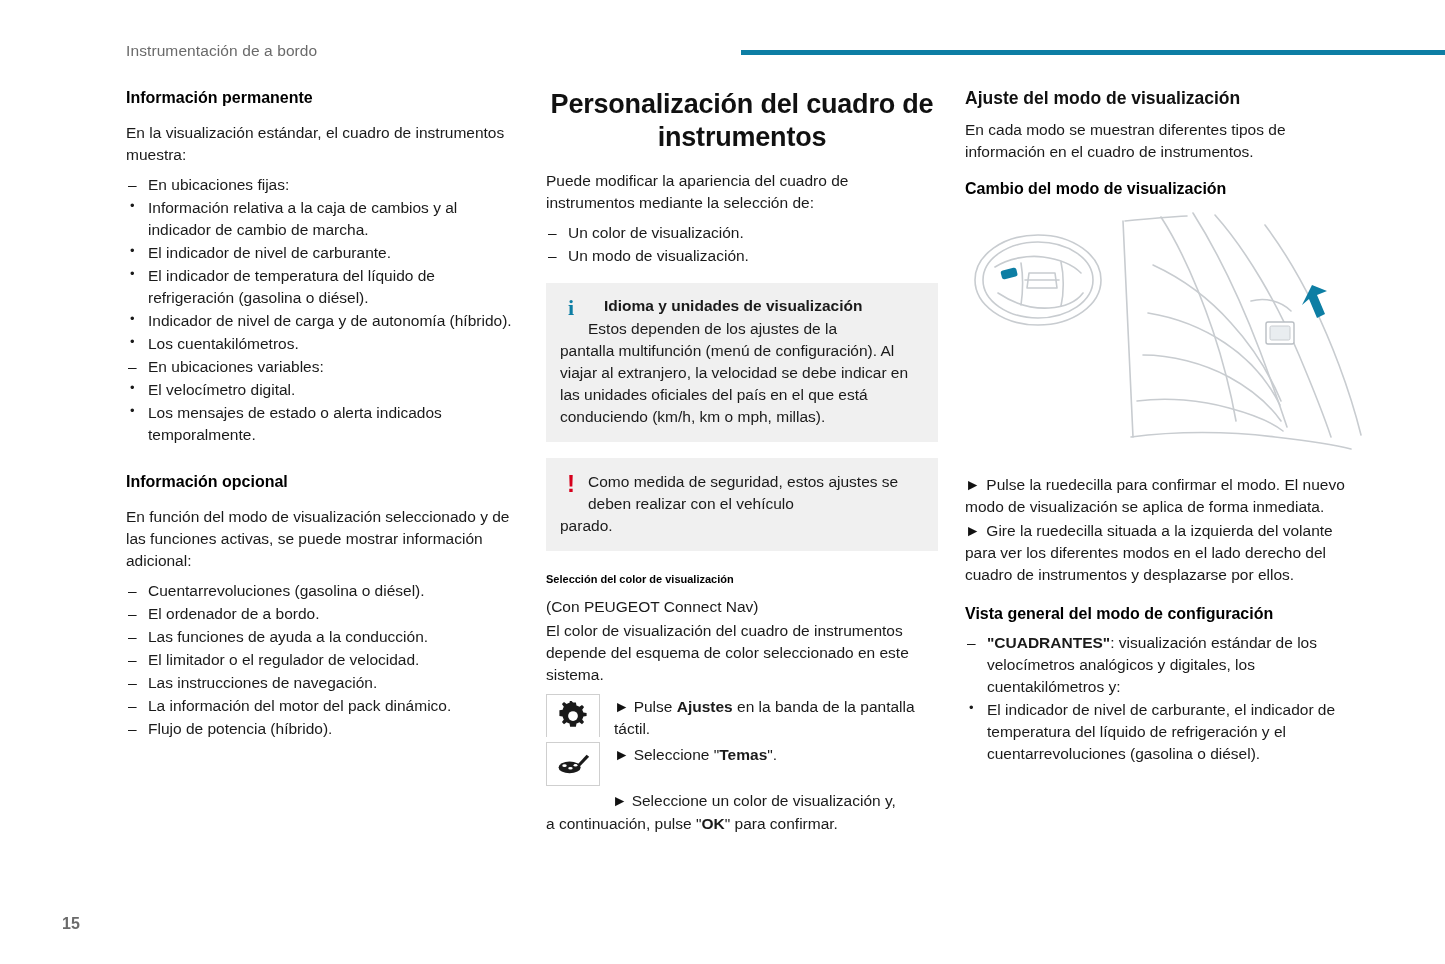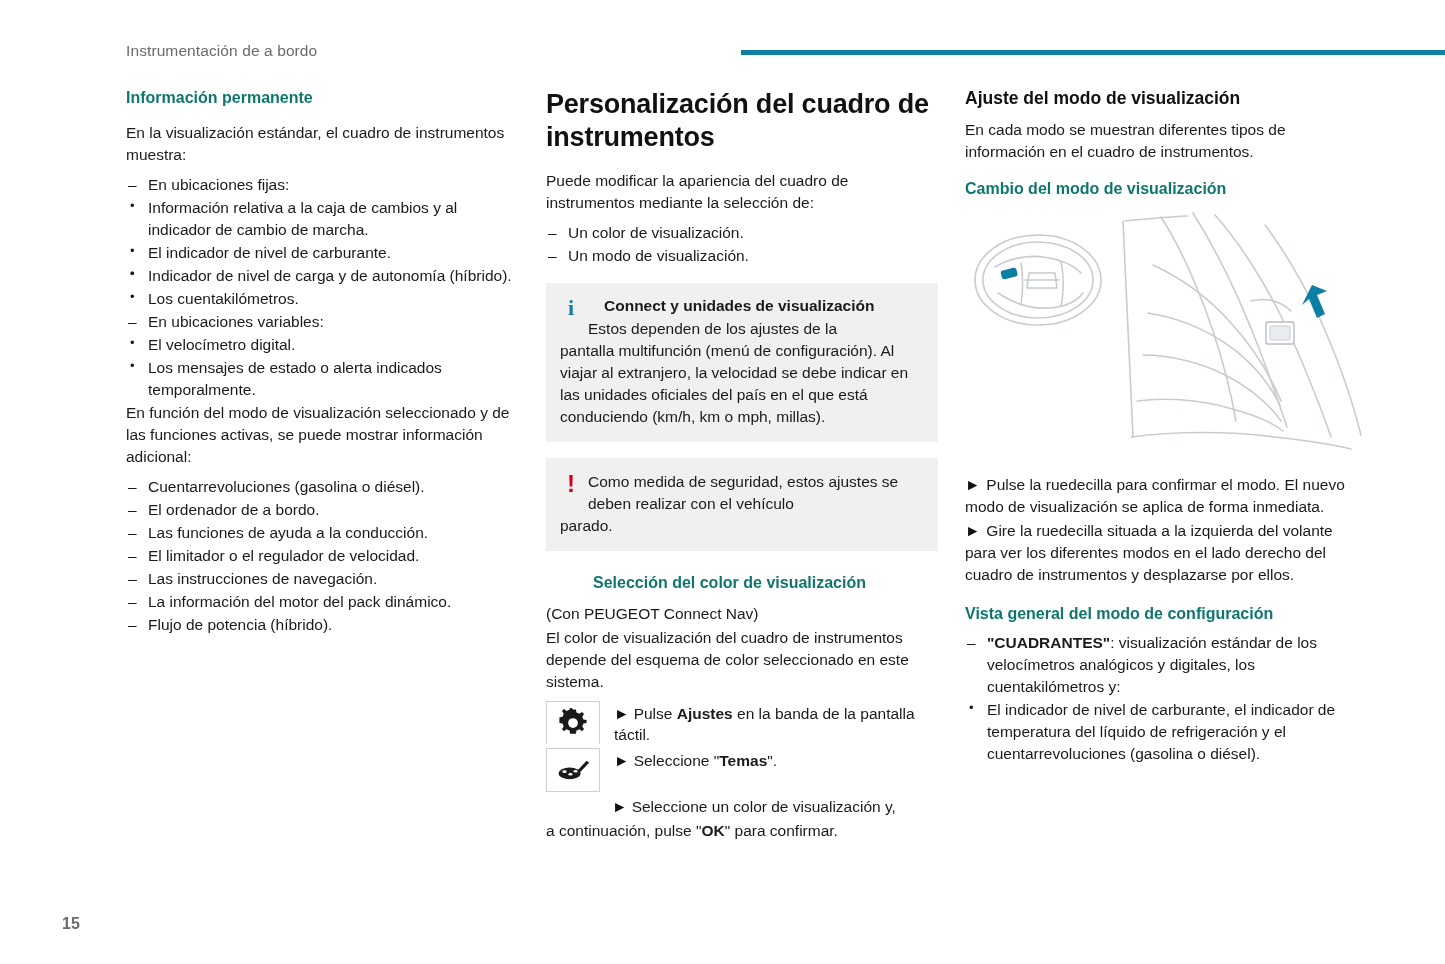--- a/index.html
+++ b/index.html
@@ -43,32 +43,33 @@
     top: 88px;
   }
   .col-1 { left: 126px; width: 395px; }
   .col-2 { left: 546px; width: 392px; }
   .col-3 { left: 965px; width: 400px; }
 
   h2.sub {
     font-size: 16px;
     font-weight: bold;
     margin: 0 0 14px 0;
-    color: #0f766e;
+    color: #000000;
     line-height: 1.25;
   }
   h2.sub.mt { margin-top: 26px; }
 
   h1.chapter {
     font-size: 27px;
     font-weight: bold;
     line-height: 1.22;
     margin: 0 0 16px 0;
     color: #111;
     letter-spacing: -0.2px;
+    text-align: center;
   }
 
   h2.col3-title {
     font-size: 17.5px;
     font-weight: bold;
     margin: 0 0 10px 0;
     color: #111;
   }
 
   p {
@@ -223,33 +224,34 @@
   <div class="col col-1">
     <h2 class="sub">Información permanente</h2>
     <p>En la visualización estándar, el cuadro de instrumentos muestra:</p>
 
     <ul class="dash">
       <li><span class="marker">–</span><span>En ubicaciones fijas:</span></li>
     </ul>
     <ul class="bullet indent-1">
       <li><span class="marker">•</span><span>Información relativa a la caja de cambios y al indicador de cambio de marcha.</span></li>
       <li><span class="marker">•</span><span>El indicador de nivel de carburante.</span></li>
-      <li><span class="marker">•</span></li>
+      <li><span class="marker">•</span><span>El indicador de temperatura del líquido de refrigeración (gasolina o diésel).</span></li>
       <li><span class="marker">•</span><span>Indicador de nivel de carga y de autonomía (híbrido).</span></li>
       <li><span class="marker">•</span><span>Los cuentakilómetros.</span></li>
     </ul>
 
     <ul class="dash">
       <li><span class="marker">–</span><span>En ubicaciones variables:</span></li>
     </ul>
     <ul class="bullet indent-1">
       <li><span class="marker">•</span><span>El velocímetro digital.</span></li>
       <li><span class="marker">•</span><span>Los mensajes de estado o alerta indicados temporalmente.</span></li>
     </ul>
 
+    <h2 class="sub mt">Información opcional</h2>
     <p>En función del modo de visualización seleccionado y de las funciones activas, se puede mostrar información adicional:</p>
 
     <ul class="dash">
       <li><span class="marker">–</span><span>Cuentarrevoluciones (gasolina o diésel).</span></li>
       <li><span class="marker">–</span><span>El ordenador de a bordo.</span></li>
       <li><span class="marker">–</span><span>Las funciones de ayuda a la conducción.</span></li>
       <li><span class="marker">–</span><span>El limitador o el regulador de velocidad.</span></li>
       <li><span class="marker">–</span></li>
       <li><span class="marker">–</span><span>Las instrucciones de navegación.</span></li>
       <li><span class="marker">–</span><span>La información del motor del pack dinámico.</span></li>
@@ -260,30 +262,30 @@
   <div class="col col-2">
     <h1 class="chapter">Personalización del cuadro de instrumentos</h1>
     <p>Puede modificar la apariencia del cuadro de instrumentos mediante la selección de:</p>
     <ul class="dash">
       <li><span class="marker">–</span><span>Un color de visualización.</span></li>
       <li><span class="marker">–</span><span>Un modo de visualización.</span></li>
     </ul>
 
     <div class="infobox">
       <div class="boxicon"><span class="i-glyph">i</span></div>
-      <div class="boxtitle">Connect y unidades de visualización</div>
+      <div class="boxtitle">Idioma y unidades de visualización</div>
       <p class="boxtext"><span class="first-lines">Estos dependen de los ajustes de la</span><span>pantalla multifunción (menú de configuración). Al viajar al extranjero, la velocidad se debe indicar en las unidades oficiales del país en el que está conduciendo (km/h, km o mph, millas).</span></p>
     </div>
 
     <div class="infobox warn">
       <div class="boxicon"><span class="bang">!</span></div>
       <p class="boxtext"><span class="first-lines">Como medida de seguridad, estos ajustes se deben realizar con el vehículo</span><span>parado.</span></p>
     </div>
 
-    <h2 class="sub" style="font-size:16px; margin-top:22px; margin-bottom:10px;margin-left:47px;">Selección del color de visualización</h2>
+    <h2 class="sub" style="font-size:11px; margin-top:22px; margin-bottom:10px;">Selección del color de visualización</h2>
     <p style="margin-bottom:2px;">(Con PEUGEOT Connect Nav)</p>
     <p>El color de visualización del cuadro de instrumentos depende del esquema de color seleccionado en este sistema.</p>
 
     <div>
       <div class="proc-row">
         <div class="proc-icon">
           <svg width="30" height="30" viewBox="0 0 32 32" aria-hidden="true">
             <g fill="#1a1a1a">
               <path d="M16 1.5 l3.1 0 0.6 3.4 a11.6 11.6 0 0 1 3.1 1.3 l2.8-2 2.2 2.2 -2 2.8 a11.6 11.6 0 0 1 1.3 3.1 l3.4 0.6 0 3.1 -3.4 0.6 a11.6 11.6 0 0 1 -1.3 3.1 l2 2.8 -2.2 2.2 -2.8-2 a11.6 11.6 0 0 1 -3.1 1.3 l-0.6 3.4 -3.1 0 -3.1 0 -0.6-3.4 a11.6 11.6 0 0 1 -3.1-1.3 l-2.8 2 -2.2-2.2 2-2.8 a11.6 11.6 0 0 1 -1.3-3.1 l-3.4-0.6 0-3.1 0-3.1 3.4-0.6 a11.6 11.6 0 0 1 1.3-3.1 l-2-2.8 2.2-2.2 2.8 2 a11.6 11.6 0 0 1 3.1-1.3 l0.6-3.4 z"></path>
             </g>

